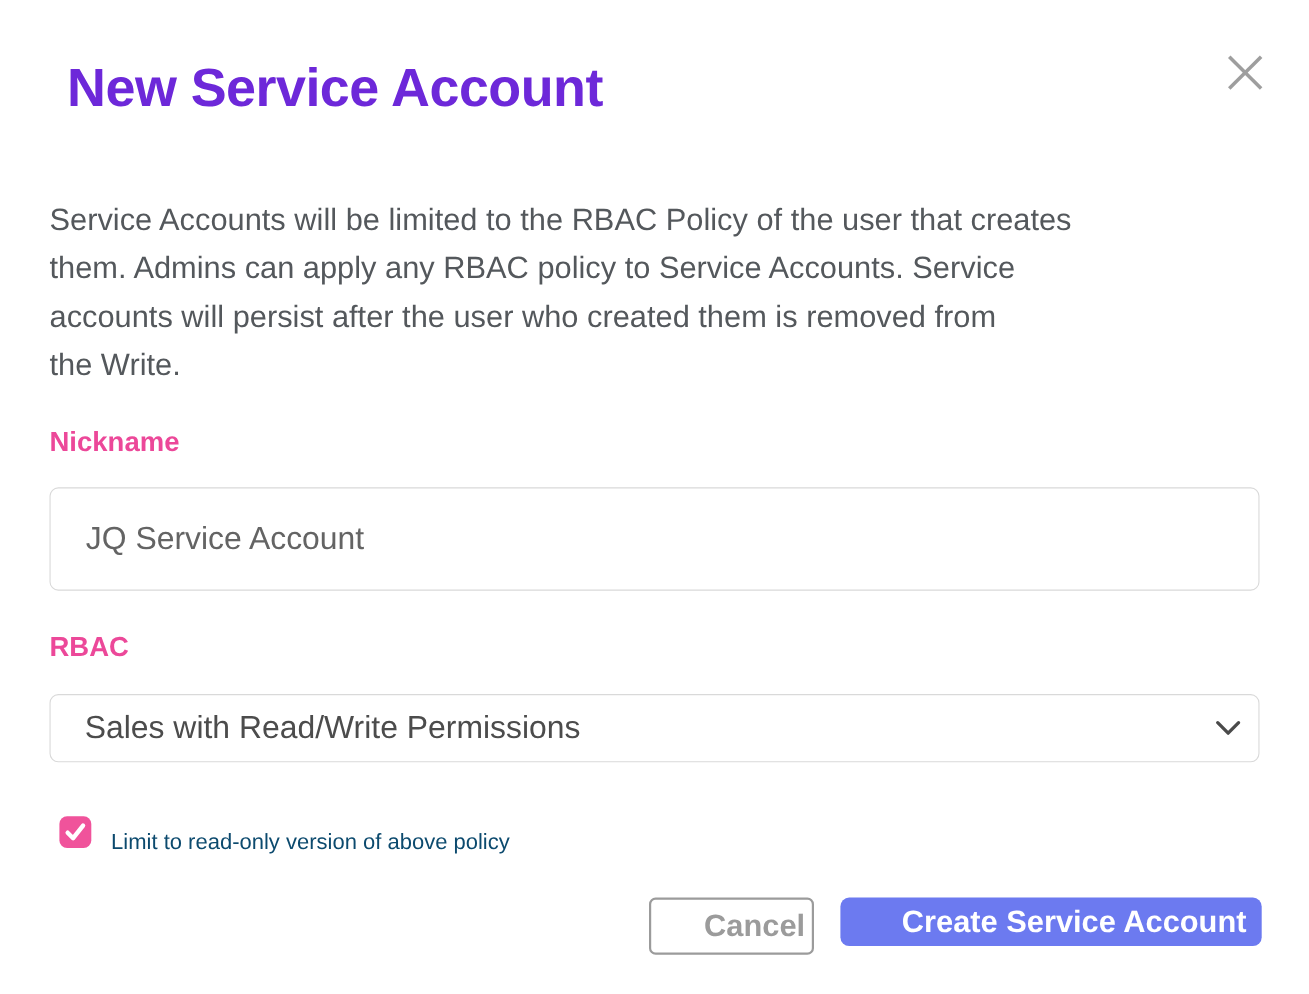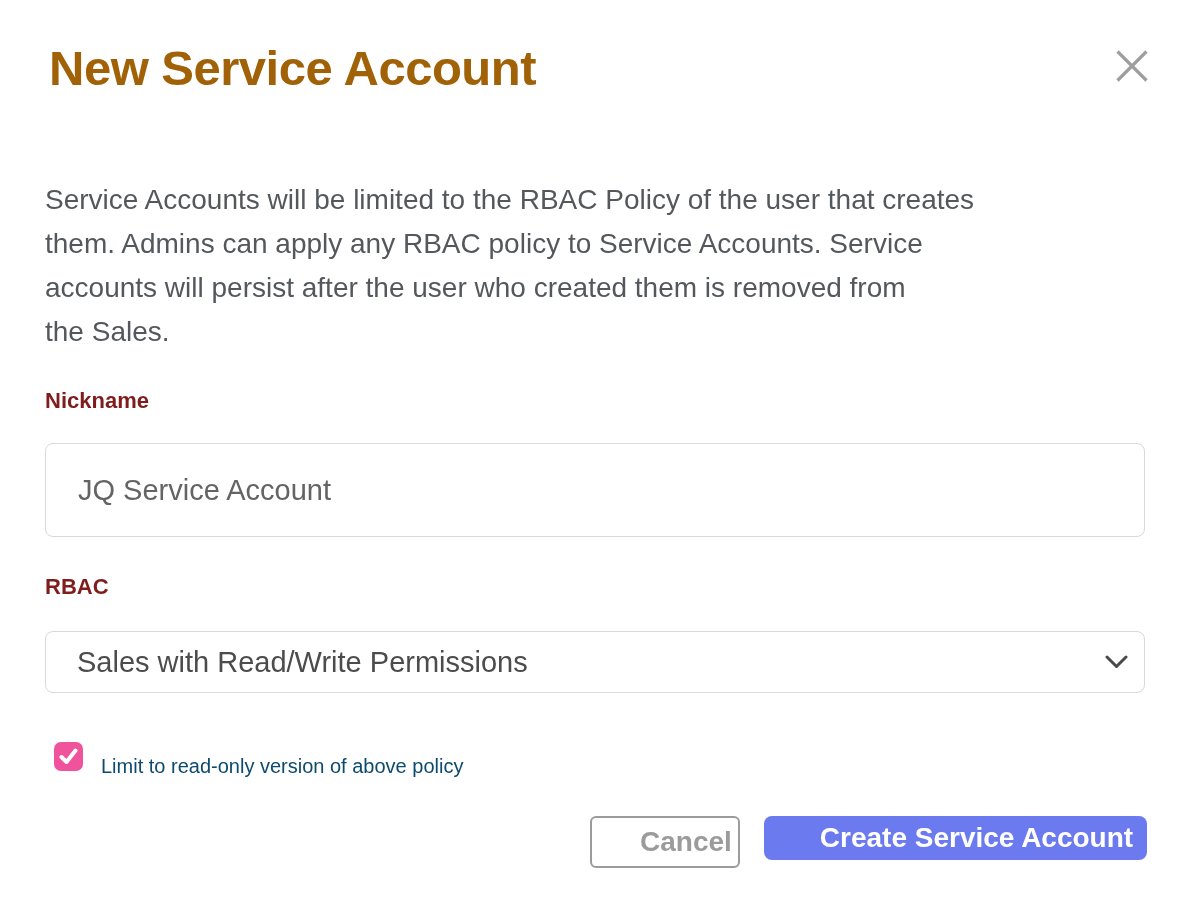--- a/index.html
+++ b/index.html
@@ -12,26 +12,26 @@
     width: 1190px;
     height: 904px;
     background: #ffffff;
     font-family: "Liberation Sans", sans-serif;
     overflow: hidden;
   }
   .modal-title {
     position: absolute;
     left: 45px;
     top: 36px;
-    margin: 4px;
+    margin: 16px;
     font-size: 49px;
     line-height: 1.15;
     font-weight: 800;
     letter-spacing: -0.5px;
-    color: #a16207;
+    color: #6d28d9;
   }
   .close-btn {
     position: absolute;
     top: 42px;
     right: 34px;
     width: 48px;
     height: 48px;
     display: flex;
     align-items: center;
     justify-content: center;
@@ -47,23 +47,23 @@
     width: 1110px;
     font-size: 28px;
     line-height: 44px;
     color: #54585c;
     margin-top: 12px;
   }
   .modal-description span { display: block; }
   .field-label {
     position: absolute;
     left: 45px;
-    font-size: 22px;
+    font-size: 25px;
     font-weight: 700;
-    color: #7f1d1d;
+    color: #ec4899;
   }
   .label-nickname { top: 388px; }
   .label-rbac { top: 574px; }
   .text-input {
     position: absolute;
     left: 45px;
     top: 443px;
     width: 1100px;
     height: 94px;
     box-sizing: border-box;
@@ -160,21 +160,21 @@
     <svg width="34" height="34" viewBox="0 0 34 34">
       <line x1="2.5" y1="2.5" x2="31.5" y2="31.5" stroke="#9e9e9e" stroke-width="3.2"></line>
       <line x1="31.5" y1="2.5" x2="2.5" y2="31.5" stroke="#9e9e9e" stroke-width="3.2"></line>
     </svg>
   </button>
 
   <div class="modal-description">
     <span>Service Accounts will be limited to the RBAC Policy of the user that creates</span>
     <span>them. Admins can apply any RBAC policy to Service Accounts. Service</span>
     <span>accounts will persist after the user who created them is removed from</span>
-    <span>the Sales.</span>
+    <span>the Write.</span>
   </div>
 
   <div class="field-label label-nickname">Nickname</div>
 
   <input class="text-input" type="text" value="JQ Service Account" style="">
 
   <div class="field-label label-rbac">RBAC</div>
 
   <div class="select-box" role="combobox">
     <span>Sales with Read/Write Permissions</span>

